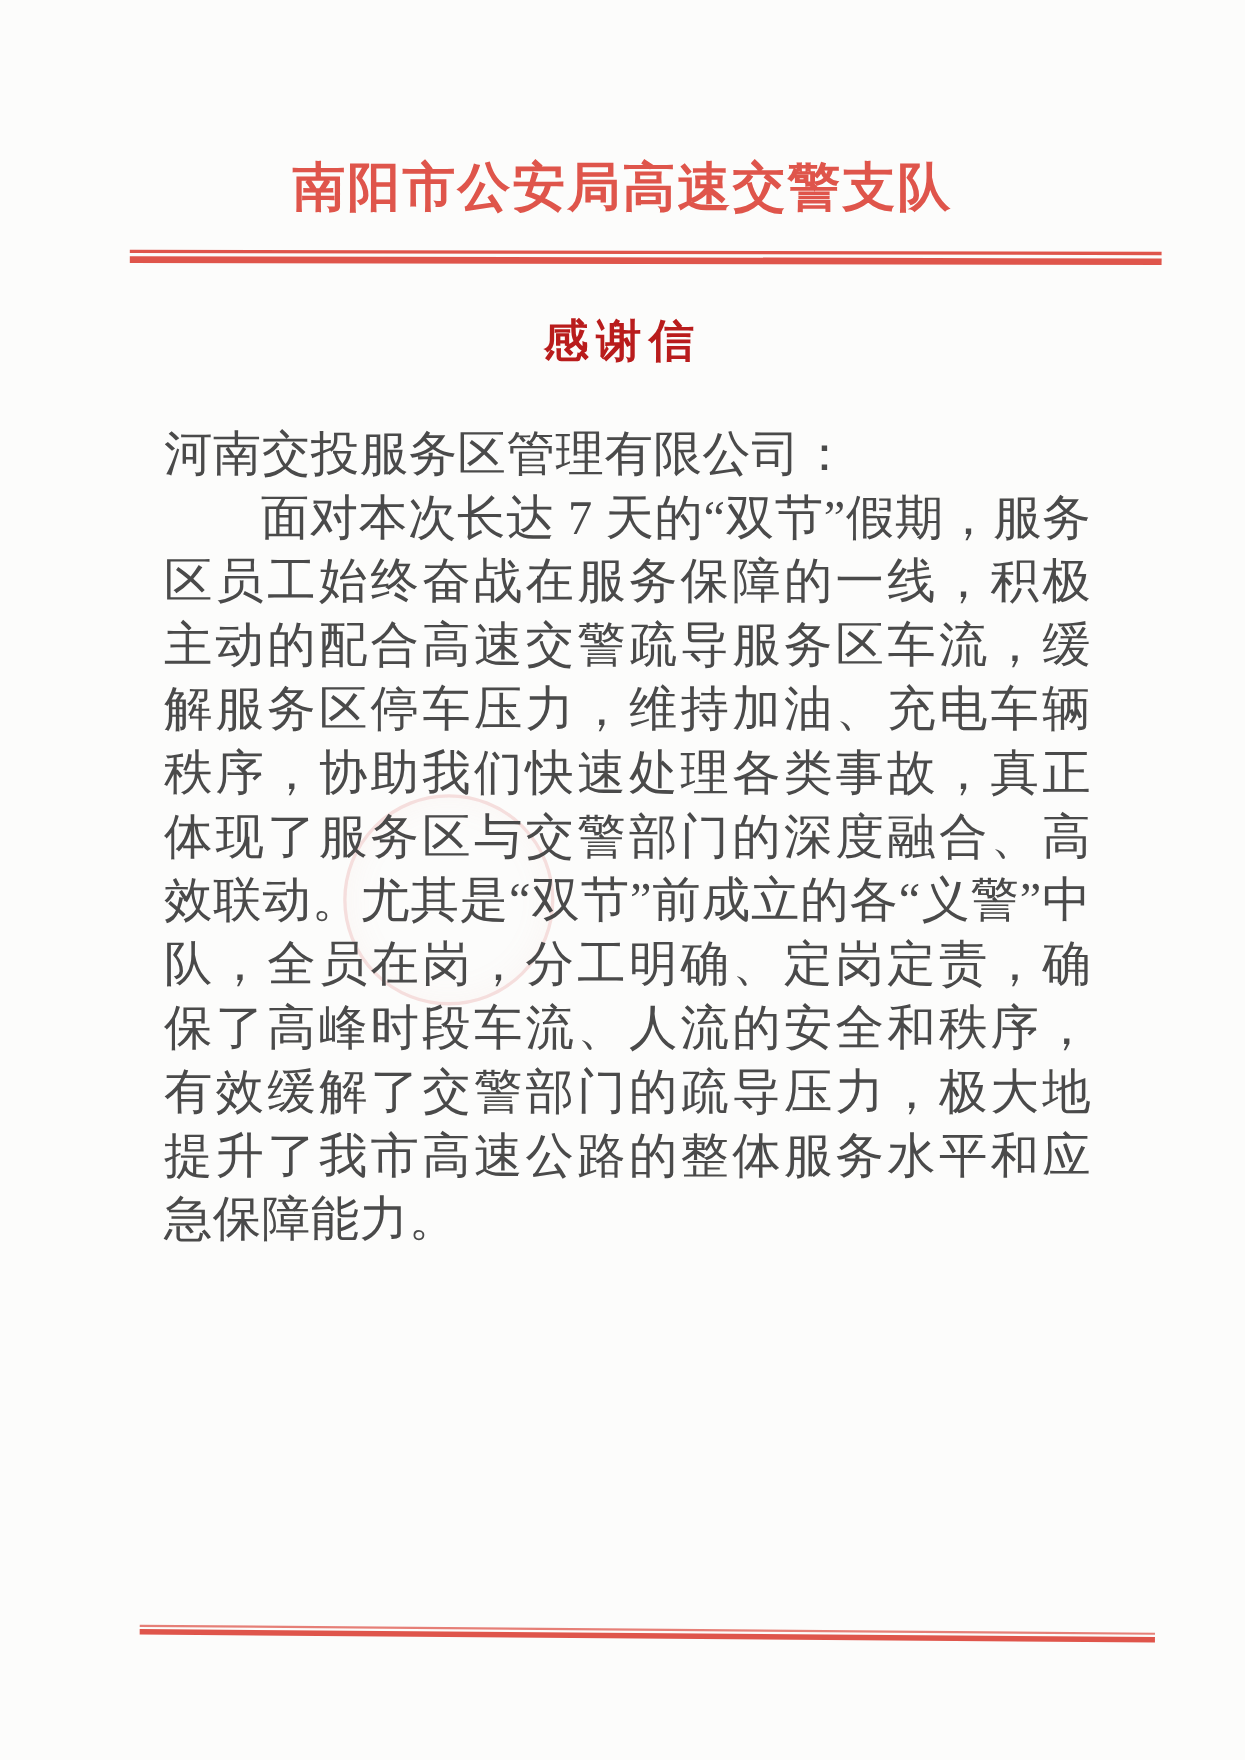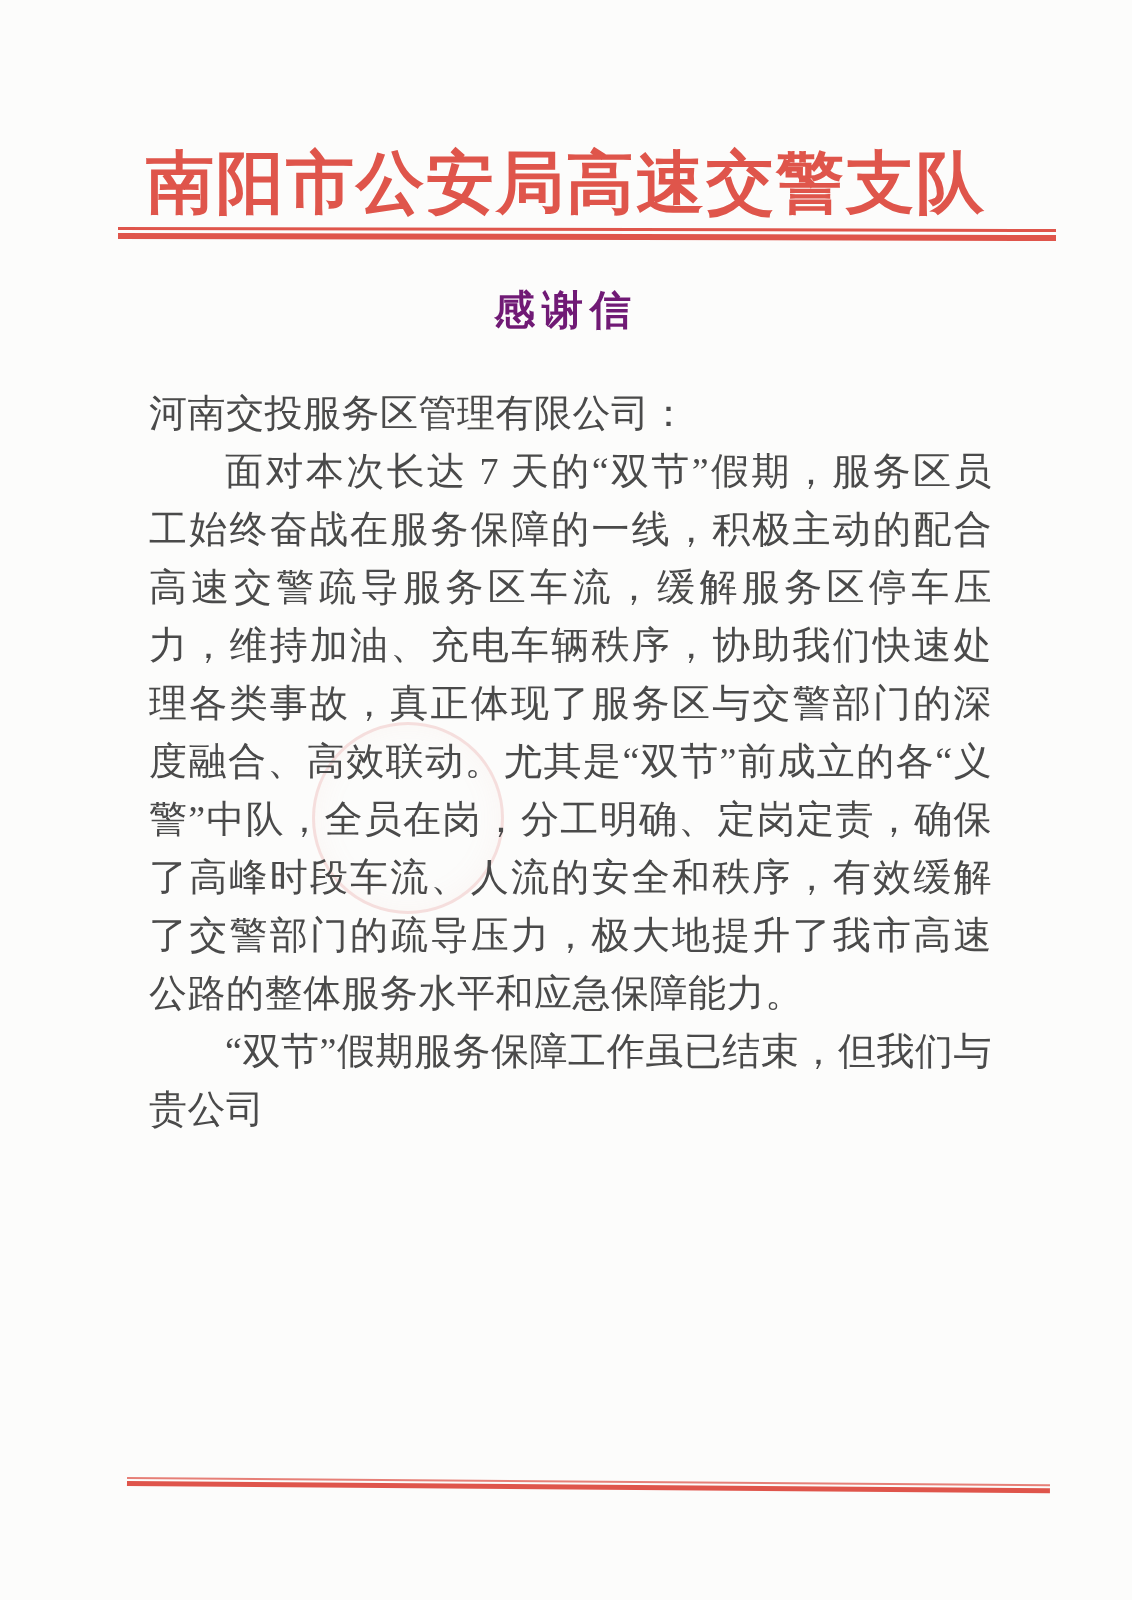--- a/index.html
+++ b/index.html
@@ -14,21 +14,21 @@
     background: #fcfcfb;
     overflow: hidden;
     font-family: "Liberation Serif", "DejaVu Serif", serif;
   }
   .letterhead {
     position: absolute;
     top: 138px;
     left: 0;
     right: 0;
     text-align: center;
-    font-size: 68px;
+    font-size: 48px;
     font-weight: bold;
     letter-spacing: 2px;
     color: var(--red, #df554b);
     white-space: nowrap;
   }
   .rule {
     position: absolute;
     left: 118px;
     width: 938px;
     background: var(--red, #df554b);
@@ -39,28 +39,28 @@
   .rule-thick { top: 233px; height: 6px; }
   .letter-title {
     position: absolute;
     top: 283px;
     left: 0;
     right: 0;
     text-align: center;
     font-size: 41px;
     font-weight: bold;
     letter-spacing: 7px;
-    color: #701a75;
+    color: #b91c1c;
   }
   .body-text {
     position: absolute;
     left: 149px;
     top: 384px;
     width: 843px;
-    font-size: 38px;
+    font-size: 44px;
     line-height: 58px;
     letter-spacing: 0.5px;
     color: var(--ink, #4a4a4a);
     text-align: justify;
   }
   .body-text p { margin: 0; }
   .para { text-indent: 2em; }
   .seal {
     position: absolute;
     left: 312px;
@@ -99,21 +99,20 @@
   <div class="rule rule-thin"></div>
   <div class="rule rule-thick"></div>
 
   <div class="letter-title">感谢信</div>
 
   <div class="seal"></div>
 
   <div class="body-text">
     <p class="salutation">河南交投服务区管理有限公司：</p>
     <p class="para">面对本次长达 7 天的“双节”假期，服务区员工始终奋战在服务保障的一线，积极主动的配合高速交警疏导服务区车流，缓解服务区停车压力，维持加油、充电车辆秩序，协助我们快速处理各类事故，真正体现了服务区与交警部门的深度融合、高效联动。尤其是“双节”前成立的各“义警”中队，全员在岗，分工明确、定岗定责，确保了高峰时段车流、人流的安全和秩序，有效缓解了交警部门的疏导压力，极大地提升了我市高速公路的整体服务水平和应急保障能力。</p>
-    <p class="para">“双节”假期服务保障工作虽已结束，但我们与贵公司</p>
   </div>
 
   <div class="footer-rule">
     <div class="fr-thin"></div>
     <div class="fr-thick"></div>
   </div>
 
 </div>
 
 </body></html>

